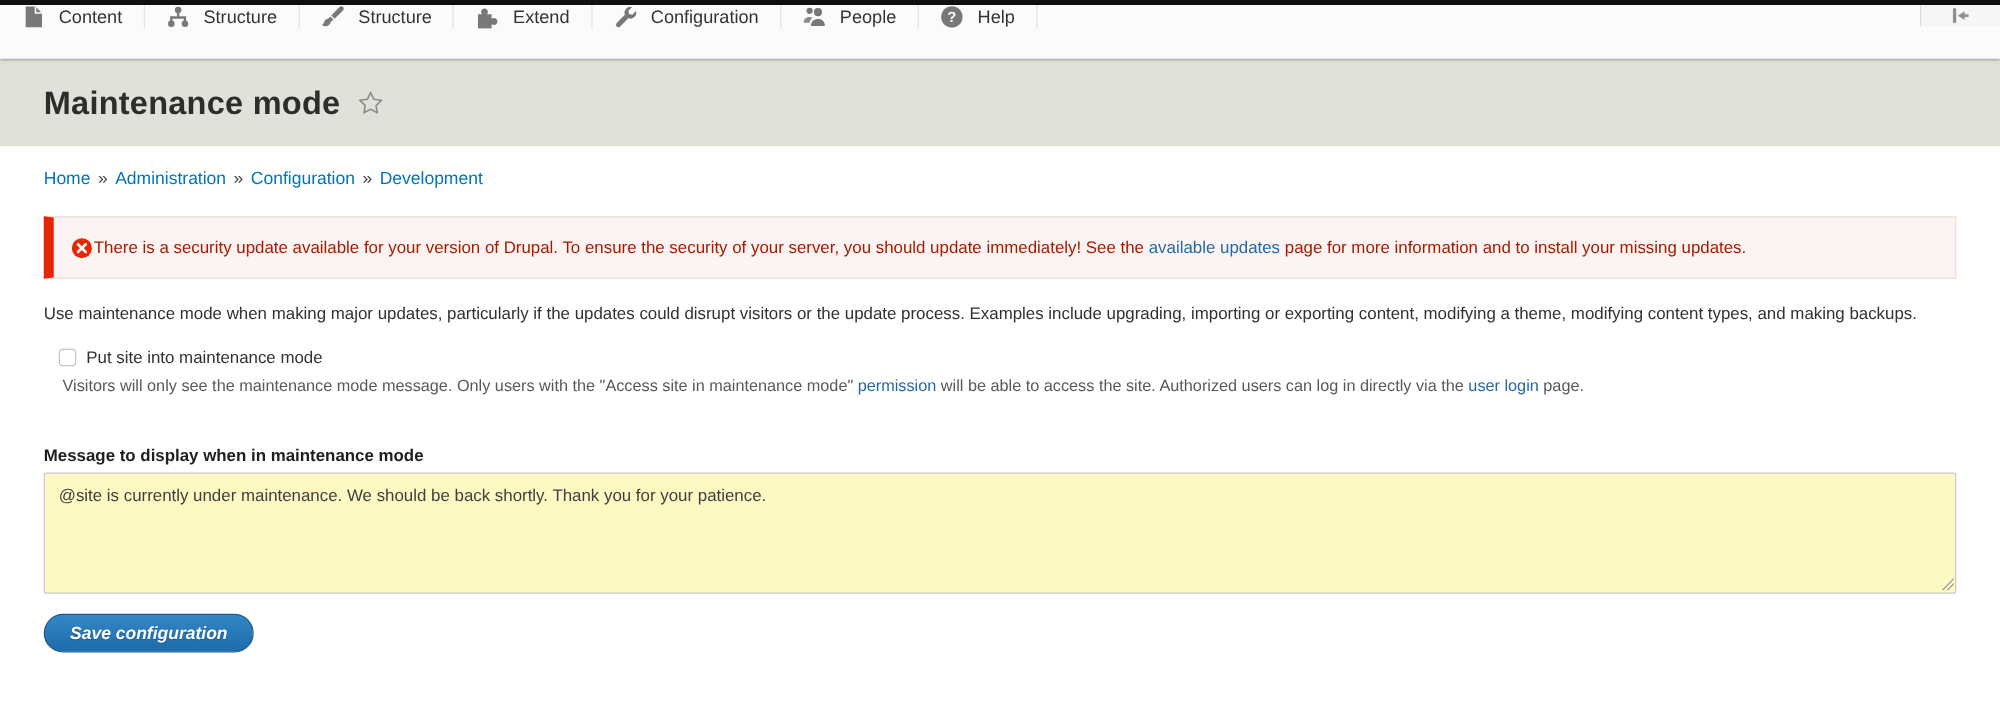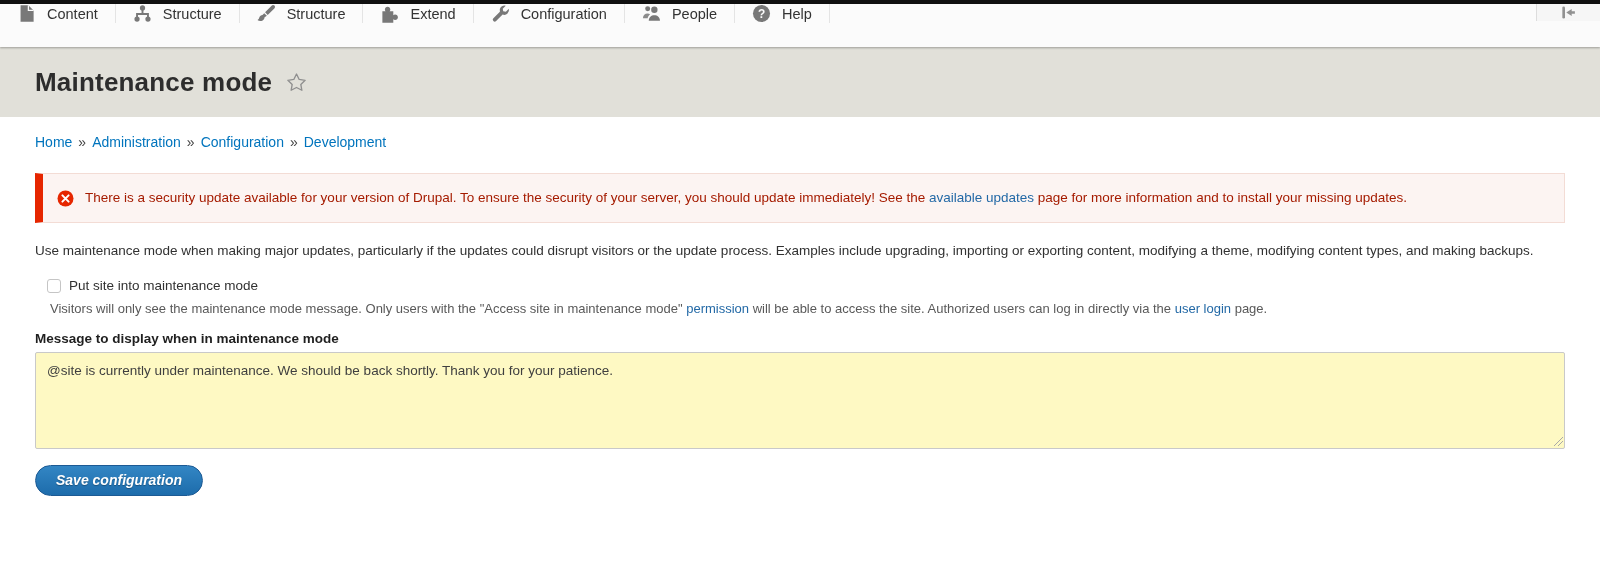--- a/index.html
+++ b/index.html
@@ -53,21 +53,21 @@
 
   
   .content { padding: 0 35px; }
 
   .breadcrumb { margin-top: 17px; font-size: 14px; color: #3b3b3b; }
   .breadcrumb a { color: #0074bd; text-decoration: none; cursor: pointer; }
   .crumb-sep { margin: 0 6px; color: #444; }
 
   .error-box {
     margin-top: 23px;
-    display: flex; align-items: flex-start; gap: 11px;
+    display: flex; align-items: flex-start; gap: 1px;
     background: #fcf4f2;
     border: 1px solid #f3dcd5;
     border-left: 8px solid #e62600;
     padding: 13px 16px 13px 14px;
     color: #a51b00;
     font-size: 13.5px; line-height: 22px;
   }
   .error-icon { flex: none; width: 17px; height: 17px; margin-top: 2.5px; }
   .error-box a { color: #2369a6; text-decoration: none; cursor: pointer; }
 
@@ -89,21 +89,21 @@
   }
   .checkbox-row label { cursor: pointer; }
 
   .field-description {
     margin-top: 6px; margin-left: 15px;
     font-size: 13px; color: #595959; line-height: 20px;
   }
   .field-description a { color: #2369a6; text-decoration: none; cursor: pointer; }
 
   .field-label {
-    margin-top: 12px;
+    margin-top: 38px;
     font-size: 13.5px; font-weight: bold; color: #1f1f1f;
   }
 
   .textarea-wrap { position: relative; margin-top: 6px; }
   textarea.message-area {
     display: block; width: 100%; height: 97px;
     border: 1px solid #c9c9c9; border-radius: 2px;
     background: #fef9c3;
     padding: 8px 11px;
     font-family: "Liberation Sans", sans-serif;

